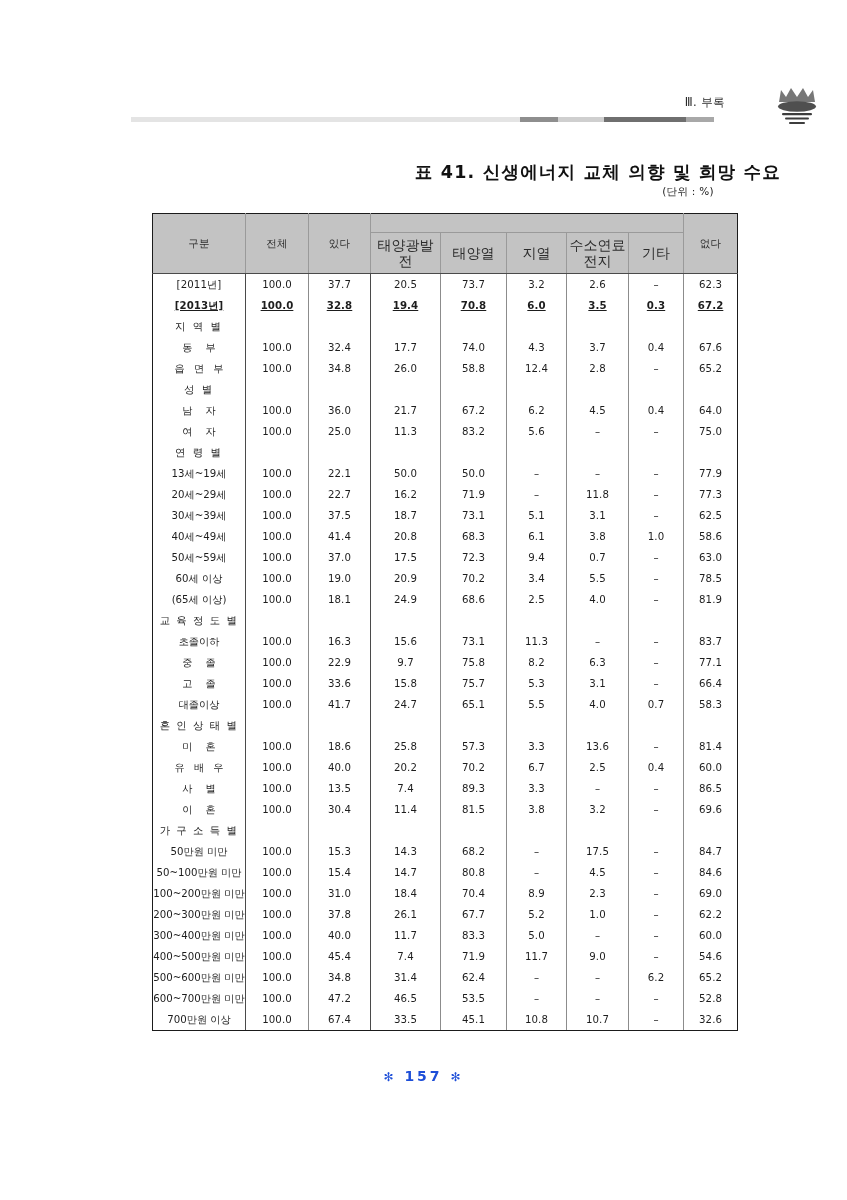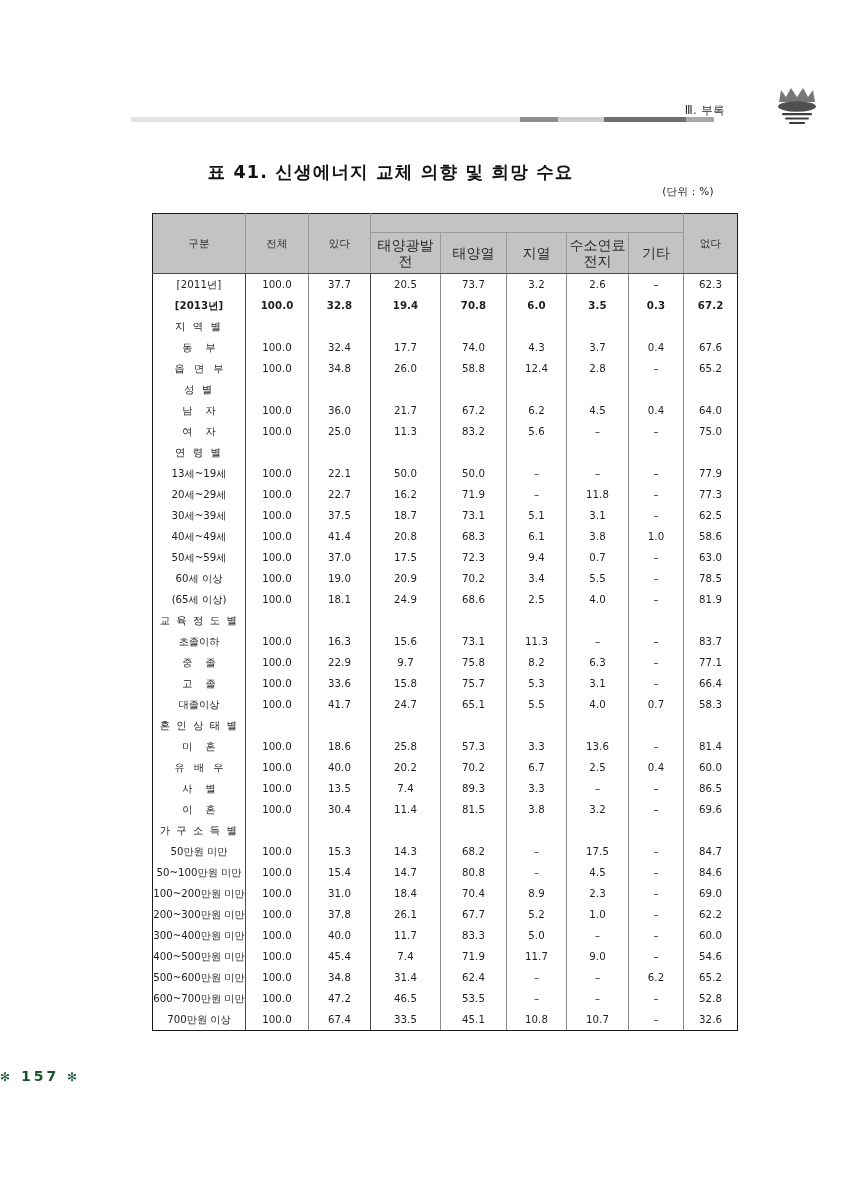--- a/index.html
+++ b/index.html
@@ -25,21 +25,20 @@
     height: 135px;
   }
   .header-label {
     position: absolute;
     right: 122px;
     top: 95px;
     font-size: 11.5px;
     color: #2b2b2b;
     letter-spacing: 0.4px;
     white-space: nowrap;
-    margin-top: 8px;
   }
   .header-rule {
     position: absolute;
     left: 131px;
     top: 117px;
     width: 583px;
     height: 5px;
     background: #e4e4e4;
   }
   .header-rule .seg {
@@ -59,21 +58,21 @@
     width: 44px;
     height: 42px;
   }
 
   
   .table-title {
     position: absolute;
     left: 0;
     top: 160px;
     width: 781px;
-    text-align: center;
+    text-align: right;
     font-size: 17.5px;
     font-weight: bold;
     letter-spacing: 1.2px;
     color: #111;
   }
 
   
   .unit-note {
     position: absolute;
     right: 133px;
@@ -165,41 +164,41 @@
     border-left: 1px solid #4a4a4a;
   }
   tbody td.col-have {
     border-right: 1px solid #4a4a4a;
   }
   tbody tr.last-row td {
     border-bottom: 1.6px solid #1b1b1b;
   }
 
   
-  tr.bold td { font-weight: bold; }
+  tr.bold td { font-weight: bold; text-decoration: underline; }
   tr.section td.label {
     font-weight: normal;
     letter-spacing: 2px;
     font-size: 10.4px;
   }
   td.lbl-spread { letter-spacing: 5px; text-indent: 5px; }
   td.lbl-spread3 { letter-spacing: 3px; text-indent: 3px; }
   td.lbl-tight { letter-spacing: 0; font-size: 9.4px; }
   td.lbl-tiny { letter-spacing: 0; font-size: 8.8px; }
 
   
   .page-footer {
     position: absolute;
     left: 0;
     top: 1068px;
     width: 847px;
-    text-align: left;
+    text-align: center;
     font-size: 14px;
     font-weight: bold;
-    color: #14532d;
+    color: #1d4ed8;
     letter-spacing: 3px;
   }
   .page-footer .ast {
     font-weight: normal;
     font-size: 12px;
   }
 </style>
 </head>
 <body>
 

